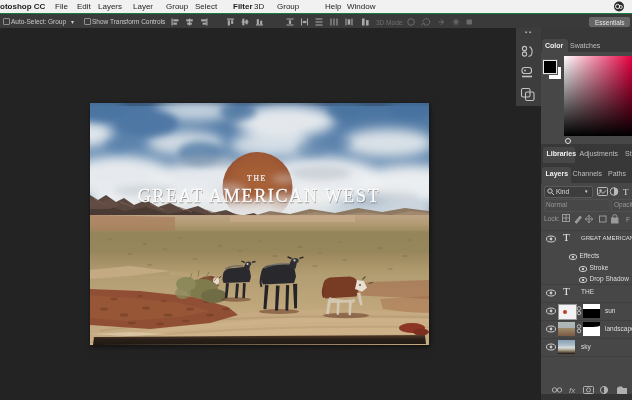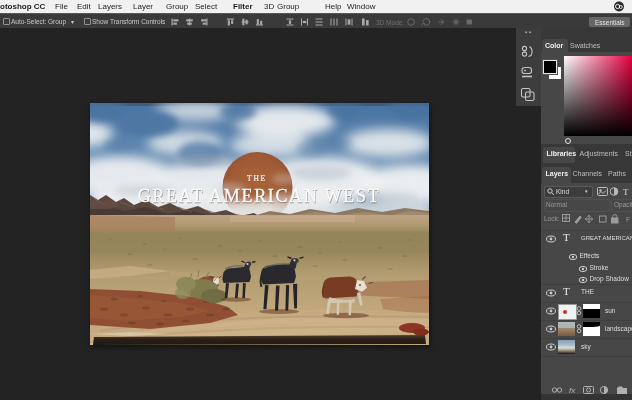--- a/index.html
+++ b/index.html
@@ -27,21 +27,21 @@
 
 <div id="menubar" class="abs">
   <span style="left:0px;font-weight:bold;">otoshop CC</span>
   <span style="left:55px;">File</span>
   <span style="left:77px;">Edit</span>
   <span style="left:98px;">Layers</span>
   <span style="left:133px;">Layer</span>
   <span style="left:166px;">Group</span>
   <span style="left:195px;">Select</span>
   <span style="left:233px;font-weight:bold;">Filter</span>
-  <span style="left:264px;">3D</span>
+  <span style="left:254px;">3D</span>
   <span style="left:277px;">Group</span>
   <span style="left:303px;margin-left:44px;">Window</span>
   <span style="left:325px;text-align:right;">Help</span>
   <svg class="abs" style="left:613px;top:1px;" width="12" height="11" viewBox="0 0 12 11">
     <circle cx="6" cy="5.5" r="5" fill="#2b2b2b"></circle>
     <circle cx="4.6" cy="5.5" r="2.1" fill="none" stroke="#f0f0f0" stroke-width="1"></circle>
     <circle cx="7.8" cy="6" r="1.5" fill="none" stroke="#f0f0f0" stroke-width="0.9"></circle>
   </svg>
 </div>
 

